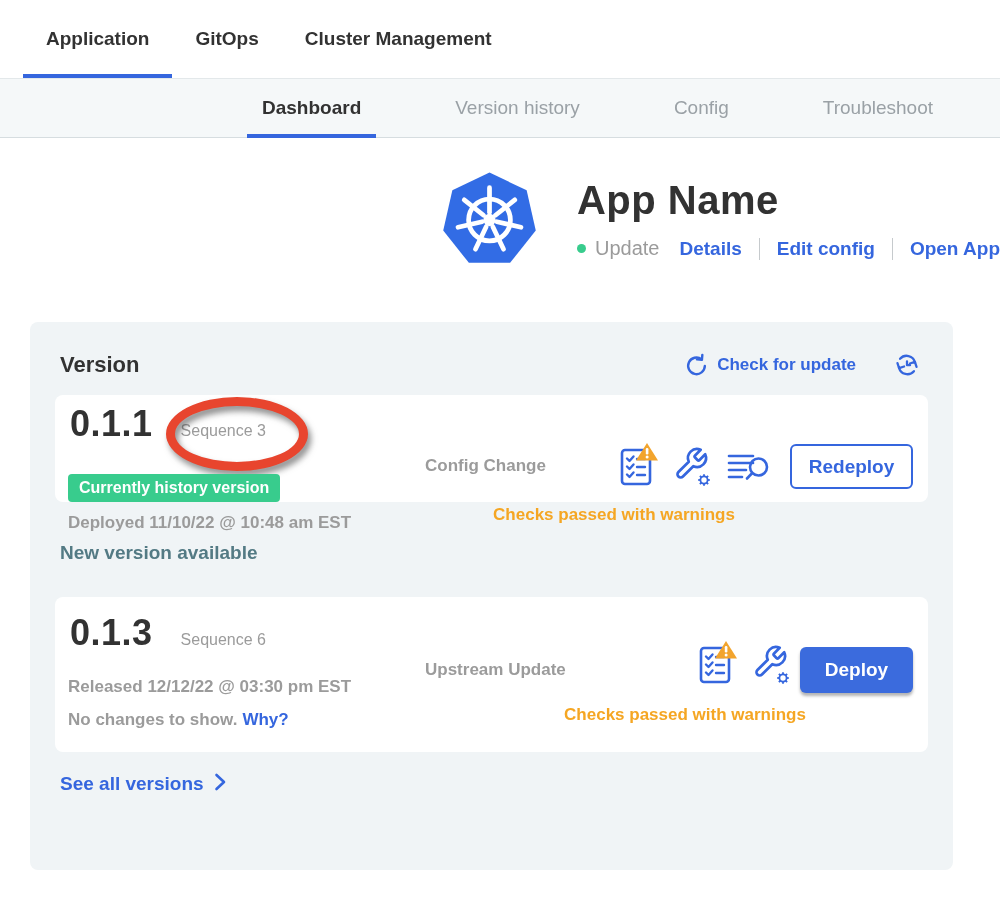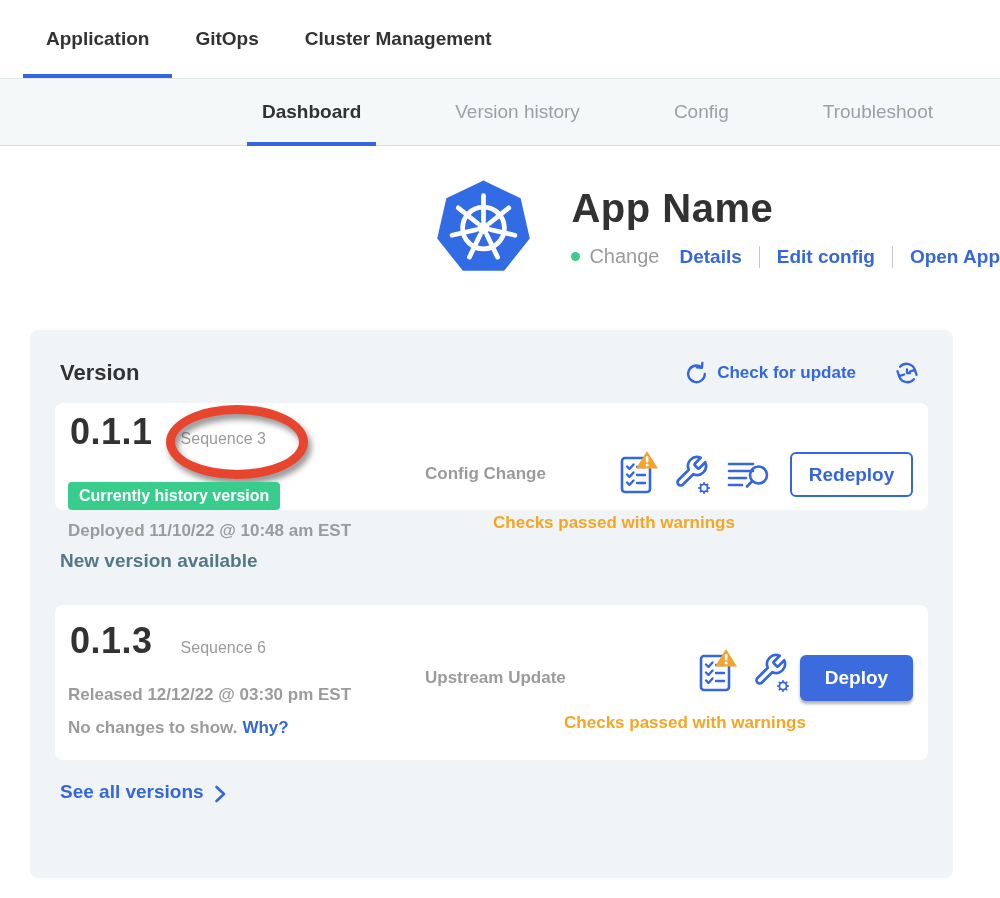--- a/index.html
+++ b/index.html
@@ -12,21 +12,21 @@
   .primary-nav { display:flex; height:78px; padding-left:23px; white-space:nowrap; }
   .primary-nav .ptab {
     position:relative; display:flex; align-items:center; padding:0 23px;
     font-size:19px; font-weight:700; color:#323232; cursor:pointer;
   }
   .primary-nav .ptab.active::after {
     content:""; position:absolute; left:0; right:0; bottom:0; height:4px; background:#3566de;
   }
   
   .secondary-nav {
-    display:flex; height:68px; background:#f5f8f9;
+    display:flex; height:60px; background:#f5f8f9;
     border-top:1px solid #e3e8ea; border-bottom:1px solid #d6dde0;
     padding-left:247px; white-space:nowrap;
   }
   .secondary-nav .stab {
     position:relative; display:flex; align-items:center; padding:0 15px; margin-right:64px;
     font-size:19px; color:#9aa1a6; cursor:pointer;
   }
   .secondary-nav .stab.active { color:#323232; font-weight:700; }
   .secondary-nav .stab.active::after {
     content:""; position:absolute; left:0; right:0; bottom:-1px; height:4px; background:#3566de;
@@ -82,21 +82,21 @@
   .btn {
     position:absolute; display:flex; align-items:center; justify-content:center;
     font-size:19px; font-weight:700; border-radius:6px; cursor:pointer;
     font-family:"Liberation Sans", sans-serif;
   }
   .btn.redeploy { right:15px; top:49px; width:123px; height:45px;
     background:#fff; border:2px solid #3566de; color:#3566de; }
   .btn.deploy { right:15px; top:50px; width:113px; height:46px;
     background:#3b6bdd; border:none; color:#fff; box-shadow:0 3px 3px rgba(40,40,40,0.35); }
   .new-version-heading { margin:40px 0 0 5px; font-size:19px; font-weight:700; color:#537a84; }
-  .see-all { display:flex; align-items:flex-end; margin:21px 0 0 5px; font-size:19px; font-weight:700; color:#3566de; cursor:pointer; }
+  .see-all { display:flex; align-items:flex-start; margin:21px 0 0 5px; font-size:19px; font-weight:700; color:#3566de; cursor:pointer; }
   .see-all svg { margin-left:10px; }
 </style>
 </head>
 <body>
 
 <div class="page">
 
   <div class="primary-nav">
     <div class="ptab active">
       <span>Application</span>
@@ -138,21 +138,21 @@
           <line x1="42.2" y1="53.8" x2="16.9" y2="59.6"></line>
           <line x1="43.7" y1="47" x2="23.4" y2="30.8"></line>
         </g>
         <circle cx="50" cy="52" r="6.5" fill="#ffffff"></circle>
       </svg>
     </div>
     <div class="head-right">
       <div class="app-title">App Name</div>
       <div class="status-row">
         <span class="status-dot"></span>
-        <span class="status-text">Change</span>
+        <span class="status-text">Update</span>
         <a class="hlink">Details</a>
         <span class="vdiv"></span>
         <a class="hlink">Edit config</a>
         <span class="vdiv"></span>
         <a class="hlink">Open App</a>
       </div>
     </div>
   </div>
 
   <div class="version-section">

